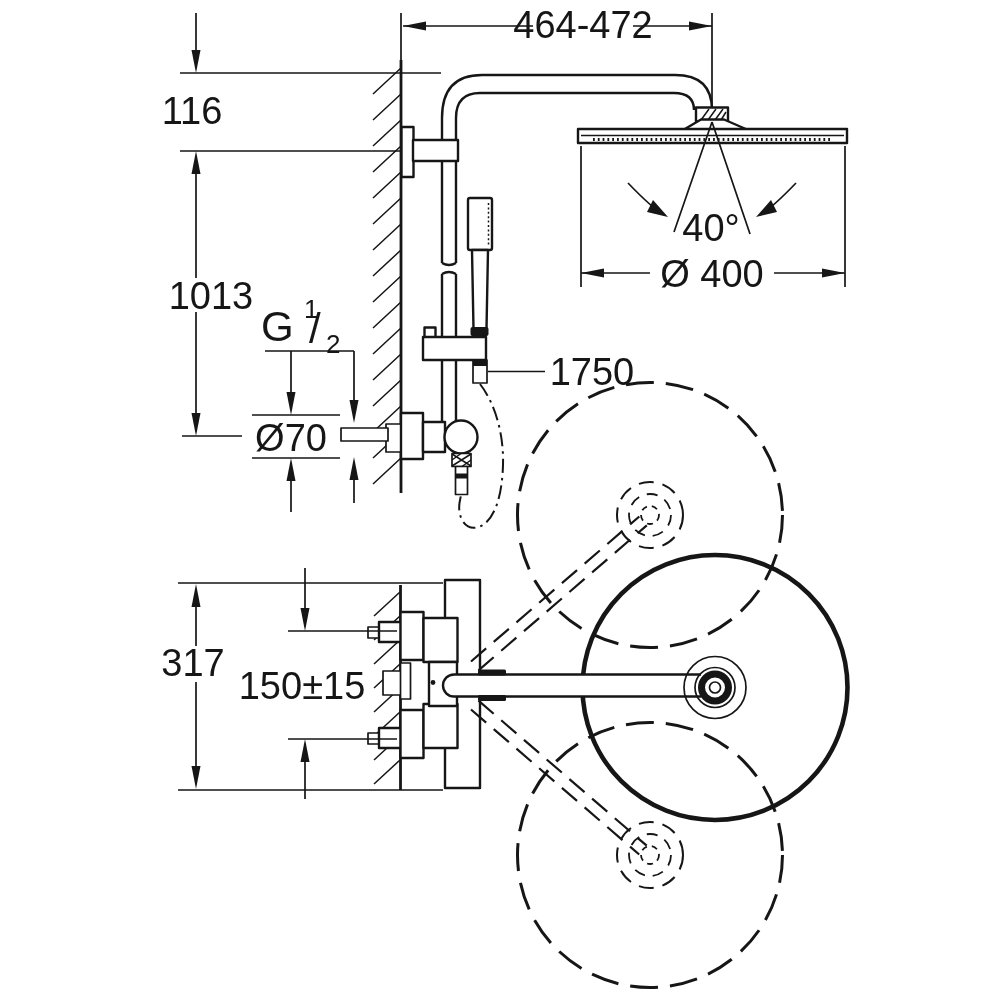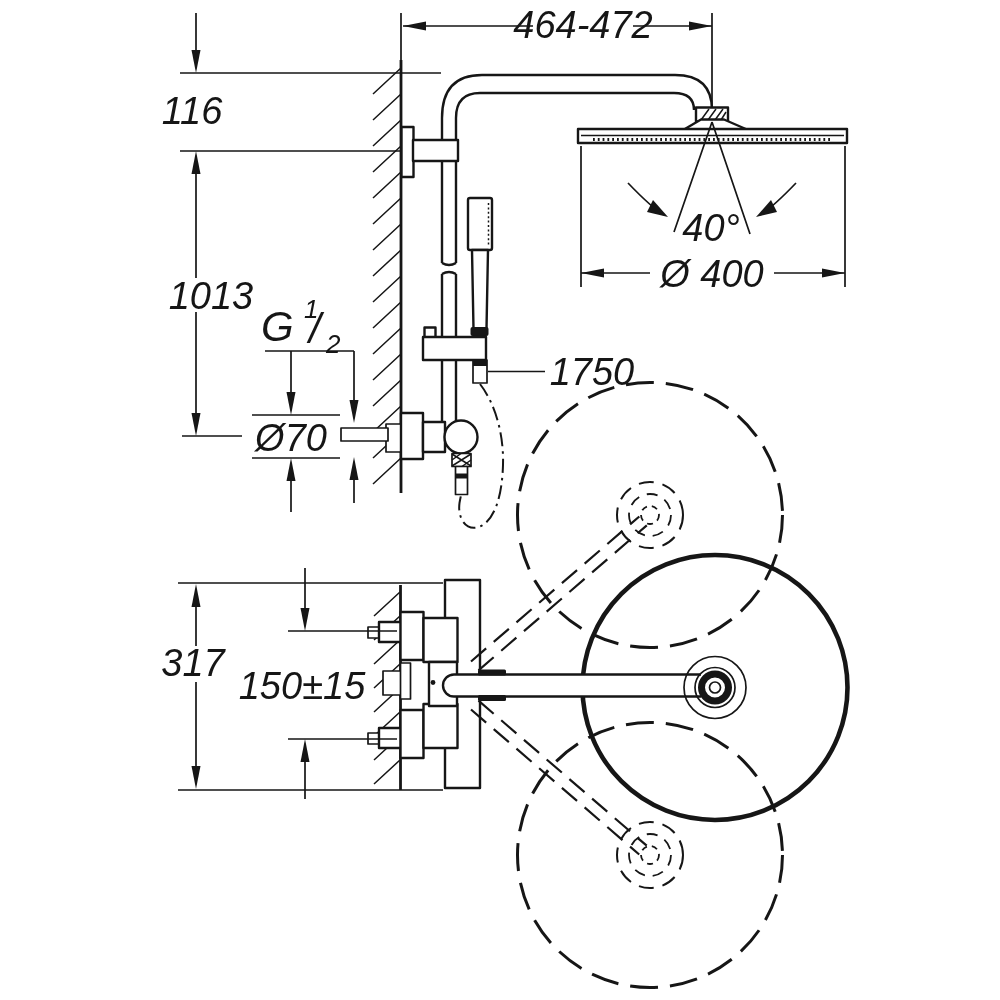--- a/index.html
+++ b/index.html
@@ -1,16 +1,16 @@
 <!DOCTYPE html>
 <html><head>
 <meta charset="utf-8">
 <style>
   html,body{margin:0;padding:0;background:#ffffff;}
-  .stage{width:1000px;height:1000px;background:#fff;position:relative;font-style:italic;}
+  .stage{width:1000px;height:1000px;background:#fff;position:relative;}
   svg{display:block;}
   svg *{vector-effect:none;}
   .ln{stroke:#161616;fill:none;stroke-linecap:butt;stroke-linejoin:round;}
   .thin{stroke-width:1.7;}
   .med{stroke-width:2.4;}
   .thick{stroke-width:2.8;}
   .heavy{stroke-width:4.6;}
   .wfill{fill:#ffffff;}
   .blk{fill:#161616;stroke:none;}
   .hatch{stroke-width:1.5;}

